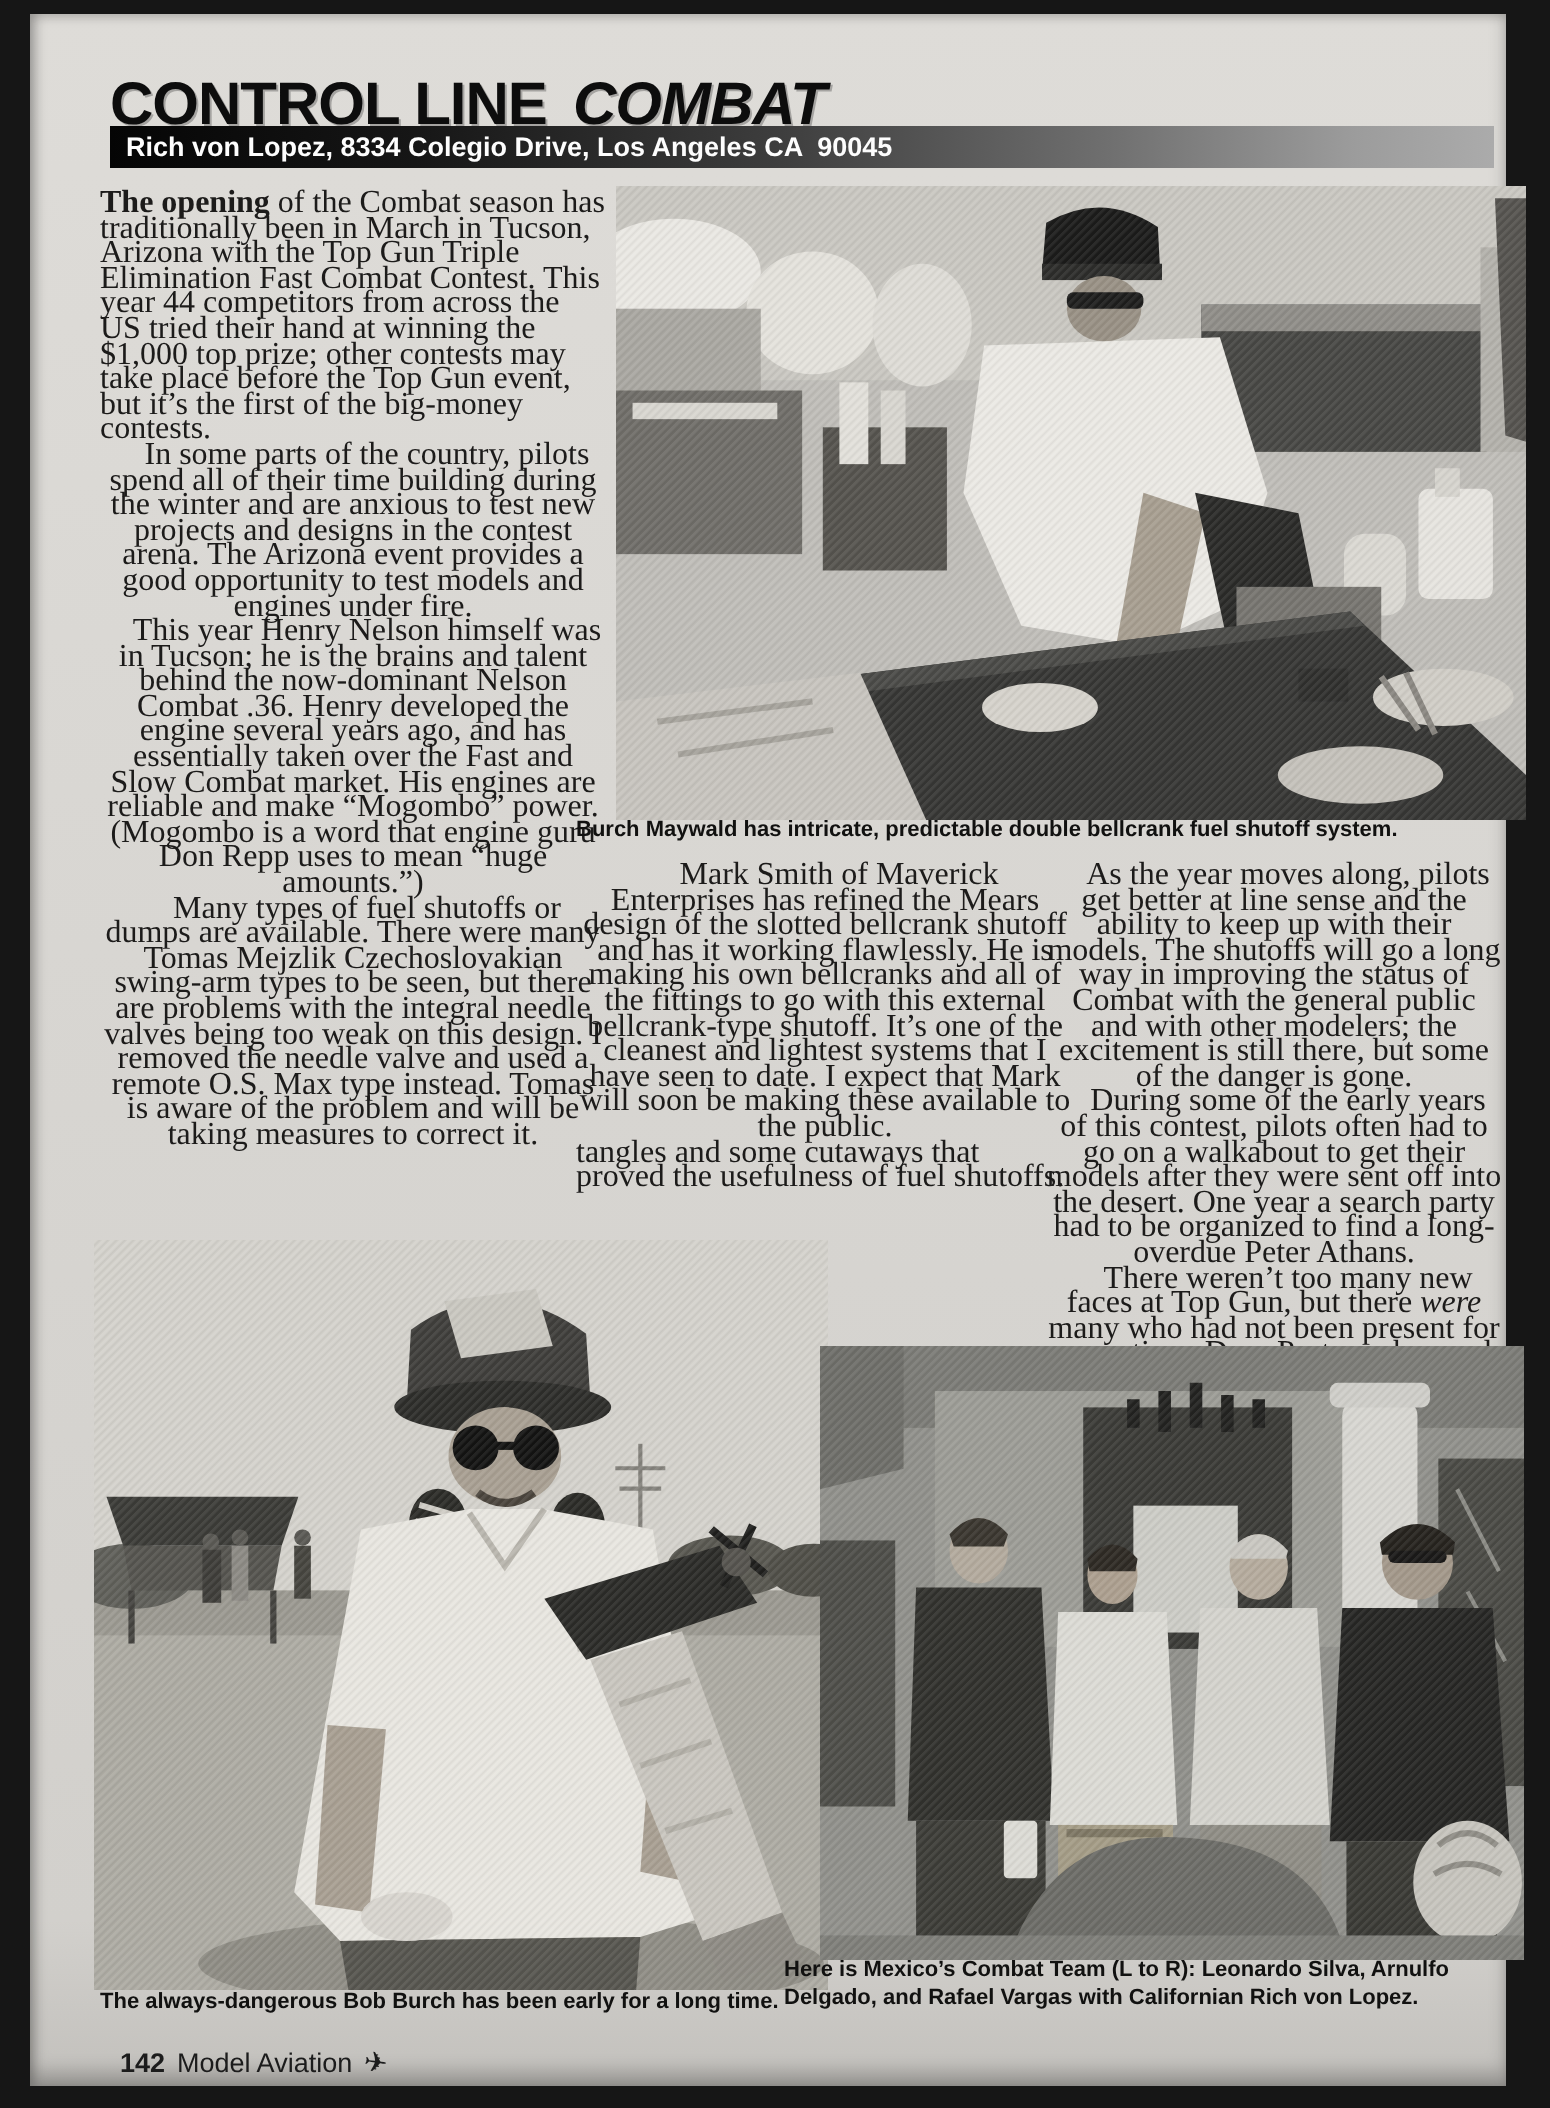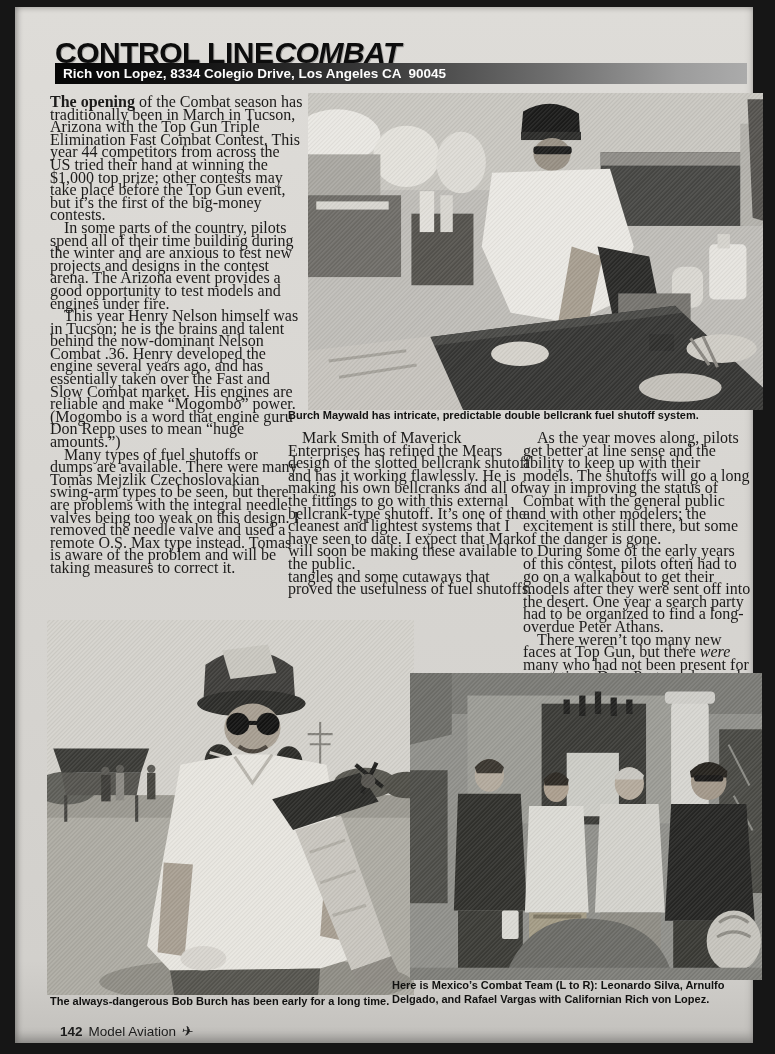--- a/index.html
+++ b/index.html
@@ -14,37 +14,37 @@
     box-shadow:inset 3px 0 5px rgba(0,0,0,0.15), inset 0 -7px 9px rgba(0,0,0,0.22), inset 0 3px 4px rgba(0,0,0,0.10);
   }
   
   .title{
     position:absolute;left:40px;top:29px;
     font-family:"Liberation Sans", sans-serif;font-weight:bold;
     font-size:30px;letter-spacing:-0.5px;color:#0d0d0d;
     text-shadow:1px 1px 0 rgba(60,60,60,0.35);
     white-space:nowrap;
   }
-  .title .accent{font-style:italic;margin-left:1px;}
+  .title .accent{font-style:italic;margin-left:13px;}
   .byline-bar{
     position:absolute;left:40px;top:56px;width:692px;height:21px;
     background:linear-gradient(90deg,#050505 0%,#161616 22%,#3d3d3d 48%,#6f6f6f 72%,#9c9c9c 90%,#ababab 100%);
     display:flex;align-items:center;
   }
   .byline-bar span{
     font-family:"Liberation Sans", sans-serif;font-weight:bold;
     font-size:13.5px;color:#fdfdfd;padding-left:8px;white-space:pre;
   }
   
   .col{
     position:absolute;font-size:16px;line-height:12.6px;color:#1c1b1a;
     text-align:left;
   }
   .col p{margin:0;}
-  .col p.ind{text-indent:14px;}
+  .col p.ind{text-indent:14px;text-align:center;}
   .lead{font-weight:bold;}
   .ital{font-style:italic;}
   .narrowwrap{margin-left:107px;}
   
   .caption{
     position:absolute;font-family:"Liberation Sans", sans-serif;
     font-weight:bold;font-size:11px;line-height:13.5px;color:#111110;
   }
   .footer{
     position:absolute;left:45px;top:1016px;

